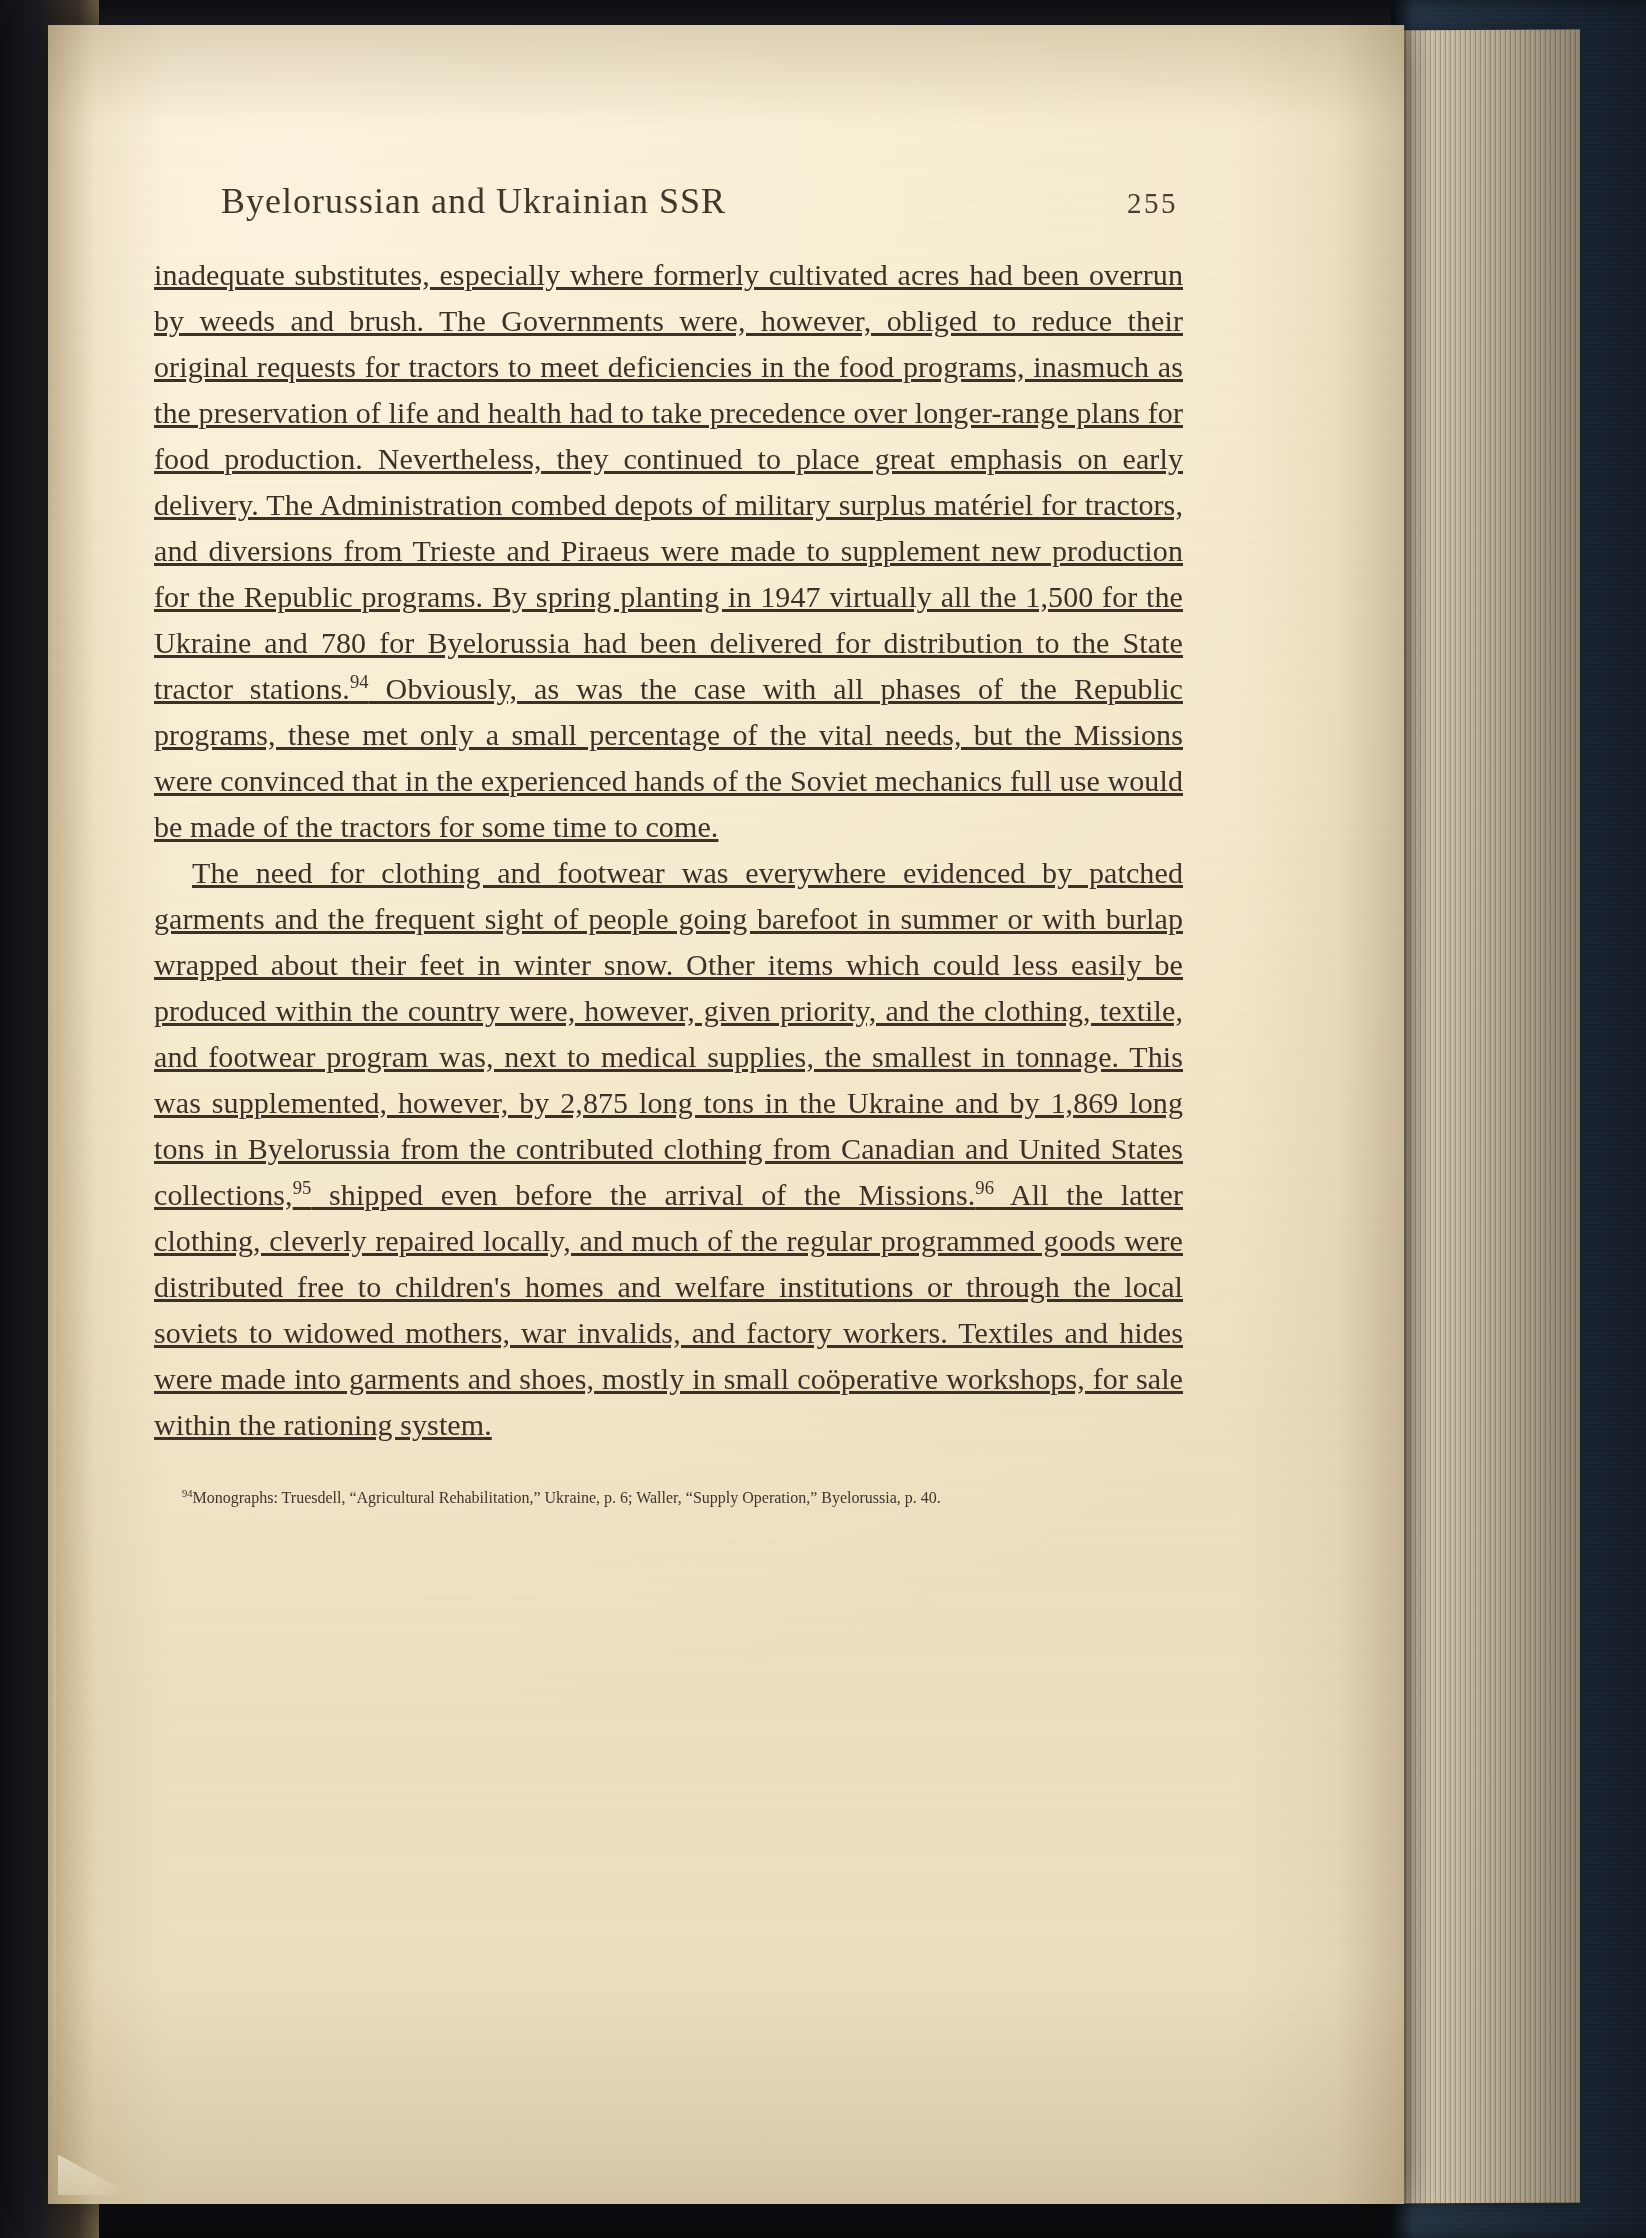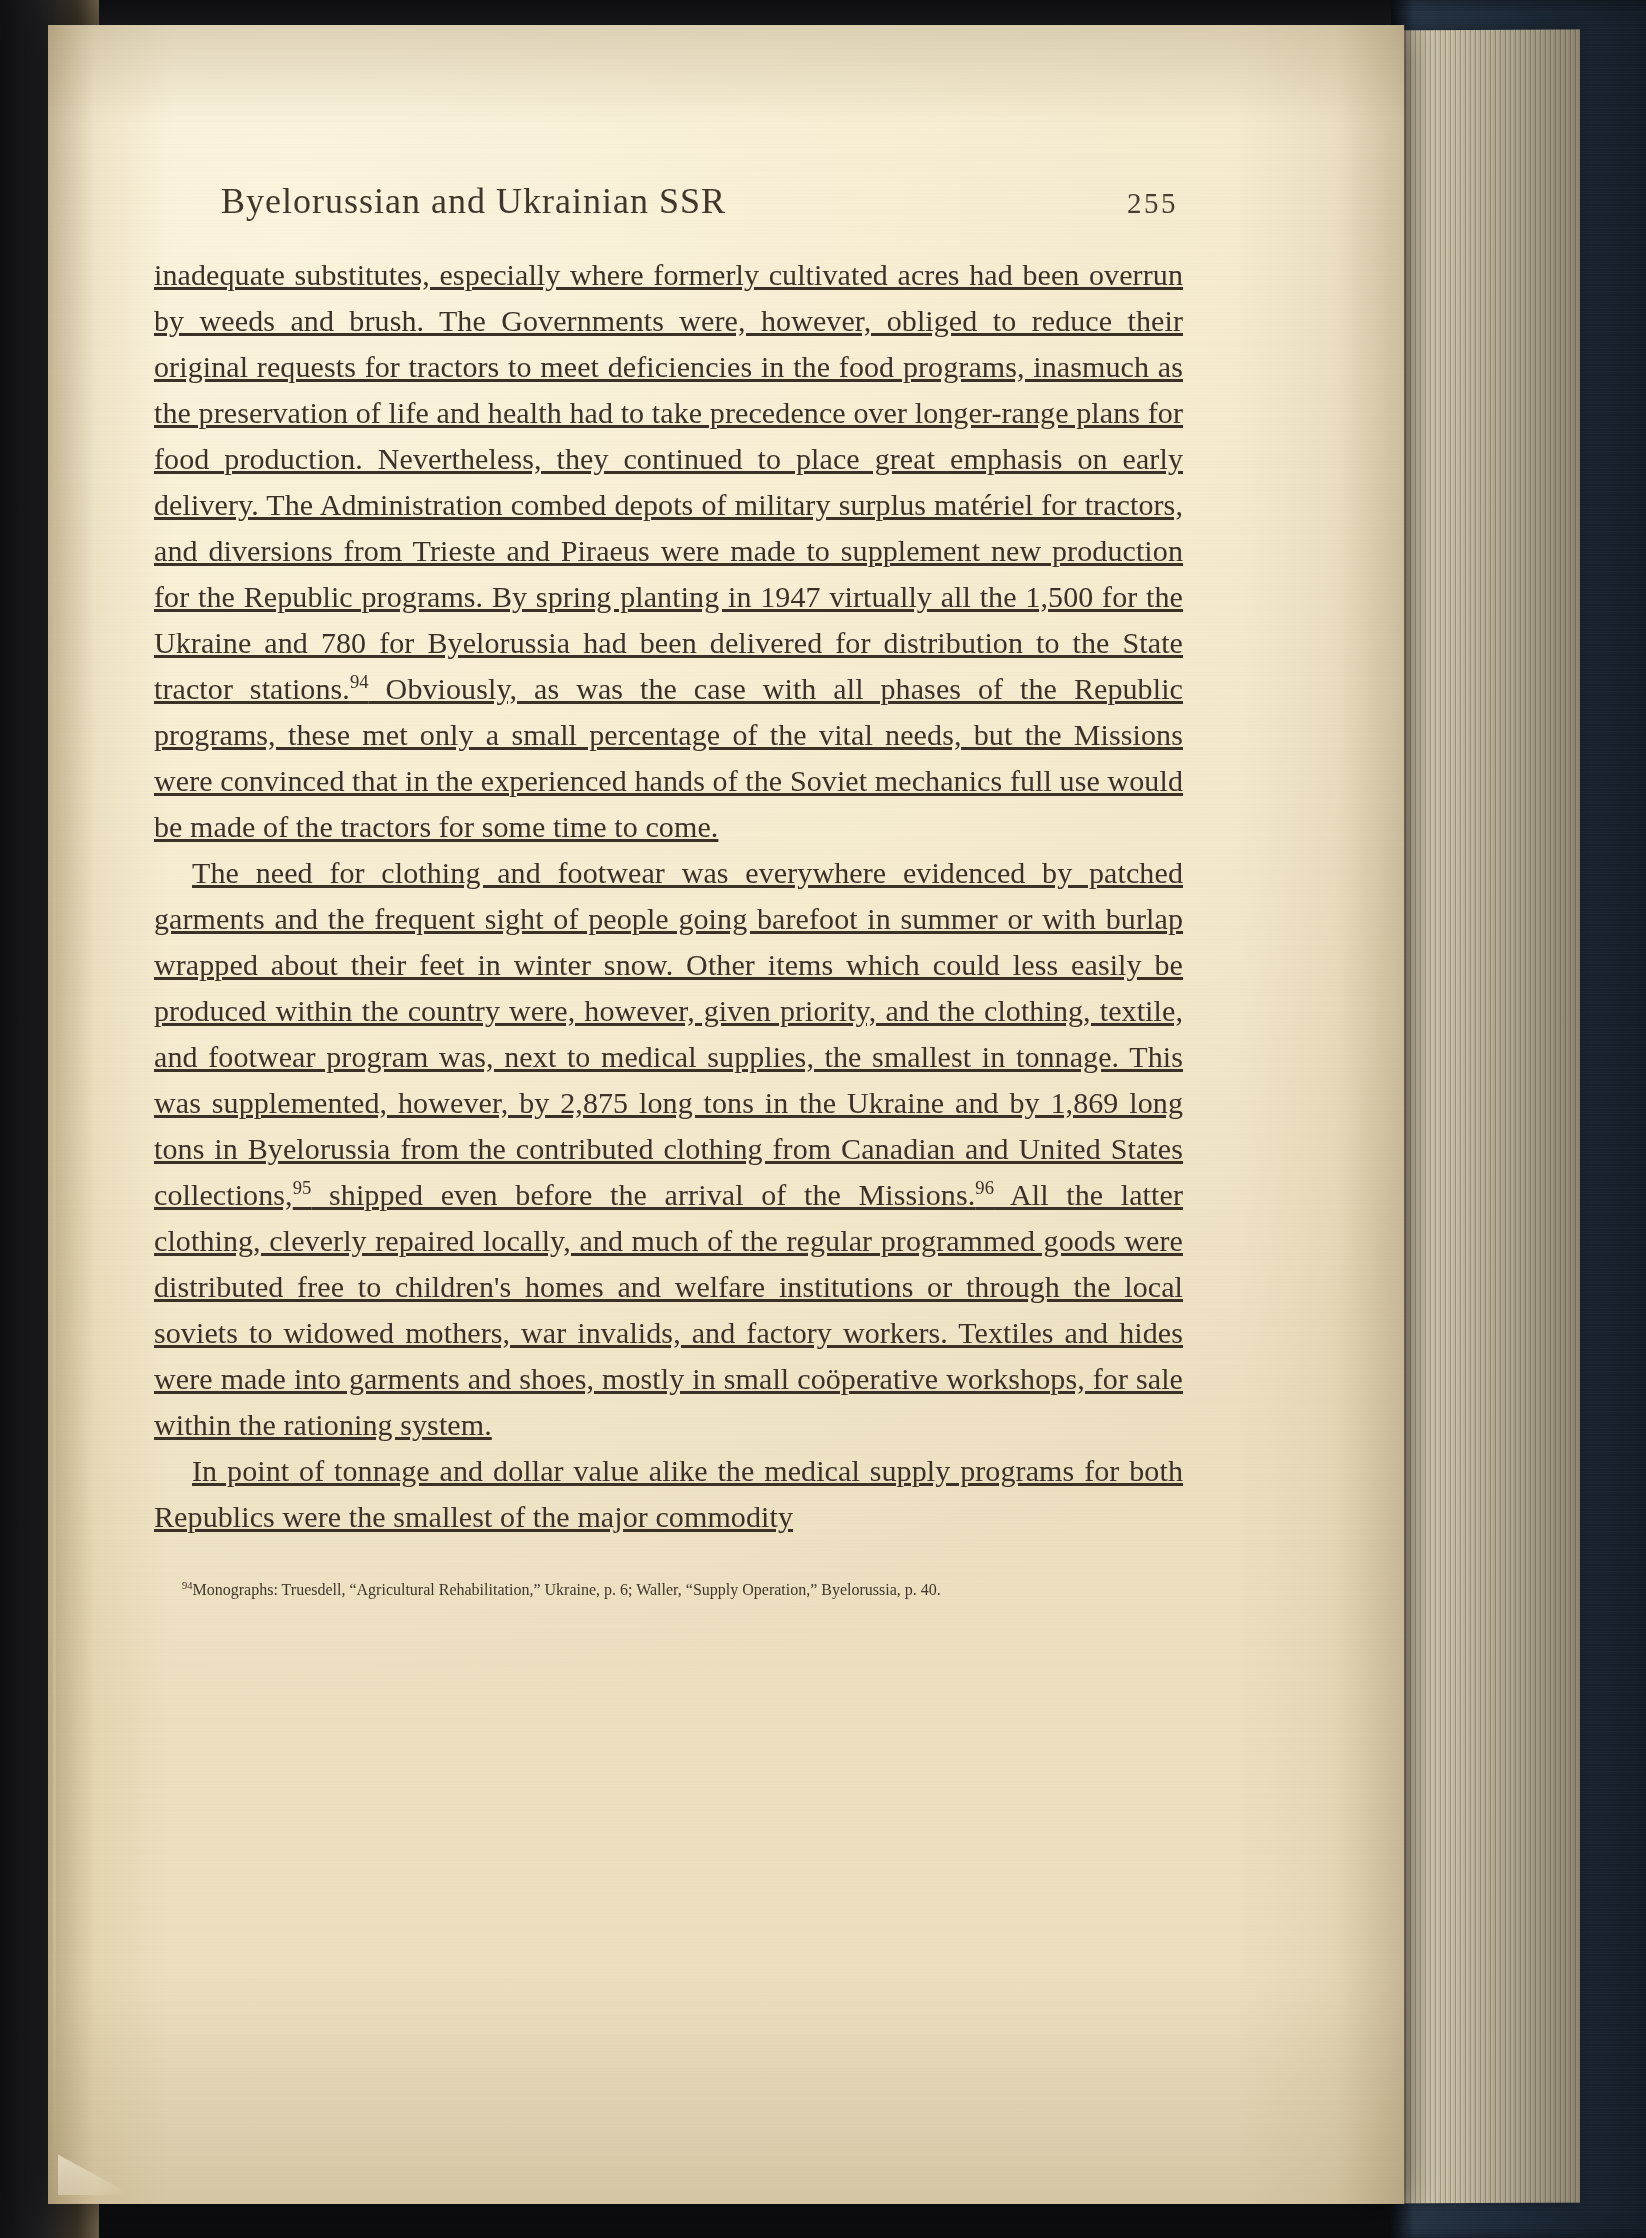--- a/index.html
+++ b/index.html
@@ -224,21 +224,20 @@
 
     <div class="header-row">
       <div class="running-head">Byelorussian and Ukrainian SSR</div>
       <div class="folio">255</div>
     </div>
 
     <p class="body"><span>inadequate substitutes, especially where formerly cultivated acres had been overrun by weeds and brush. The Governments were, however, obliged to reduce their original requests for tractors to meet deficiencies in the food programs, inasmuch as the preservation of life and health had to take precedence over longer-range plans for food production. Nevertheless, they continued to place great emphasis on early delivery. The Administration combed depots of military surplus matériel for tractors, and diversions from Trieste and Piraeus were made to supplement new production for the Republic programs. By spring planting in 1947 virtually all the 1,500 for the Ukraine and 780 for Byelorussia had been delivered for distribution to the State tractor stations.</span><sup>94</sup><span> Obviously, as was the case with all phases of the Republic programs, these met only a small percentage of the vital needs, but the Missions were convinced that in the experienced hands of the Soviet mechanics full use would be made of the tractors for some time to come.</span></p>
 
     <p class="body"><span>The need for clothing and footwear was everywhere evidenced by patched garments and the frequent sight of people going barefoot in summer or with burlap wrapped about their feet in winter snow. Other items which could less easily be produced within the country were, however, given priority, and the clothing, textile, and footwear program was, next to medical supplies, the smallest in tonnage. This was supplemented, however, by 2,875 long tons in the Ukraine and by 1,869 long tons in Byelorussia from the contributed clothing from Canadian and United States collections,</span><sup>95</sup><span> shipped even before the arrival of the Missions.</span><sup>96</sup><span> All the latter clothing, cleverly repaired locally, and much of the regular programmed goods were distributed free to children's homes and welfare institutions or through the local soviets to widowed mothers, war invalids, and factory workers. Textiles and hides were made into garments and shoes, mostly in small coöperative workshops, for sale within the rationing system.</span></p>
 
-    <p class="body">In point of tonnage and dollar value alike the medical supply programs for both Republics were the smallest of the major commodity</p>
 
     <div class="notes">
       <p class="note"><sup>94</sup><span>Monographs: Truesdell, “Agricultural Rehabilitation,” Ukraine, p. 6; Waller, “Supply Operation,” Byelorussia, p. 40.</span></p>
     </div>
 
   </div>
 </div>
 
 
 </body></html>

